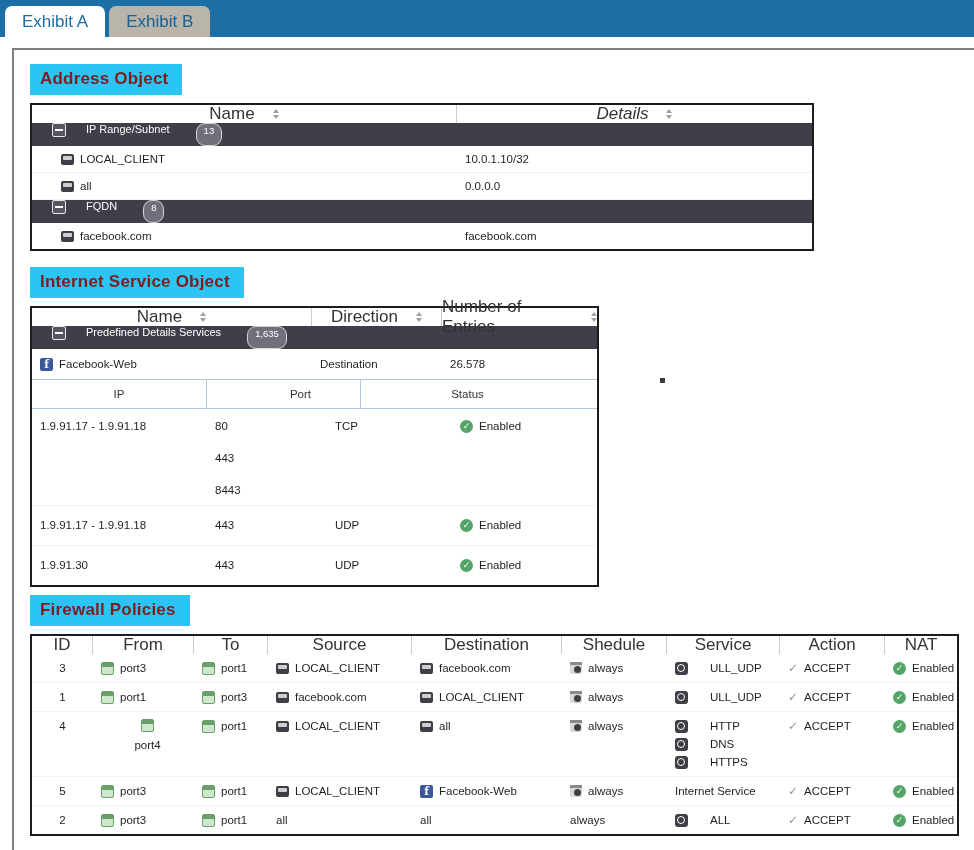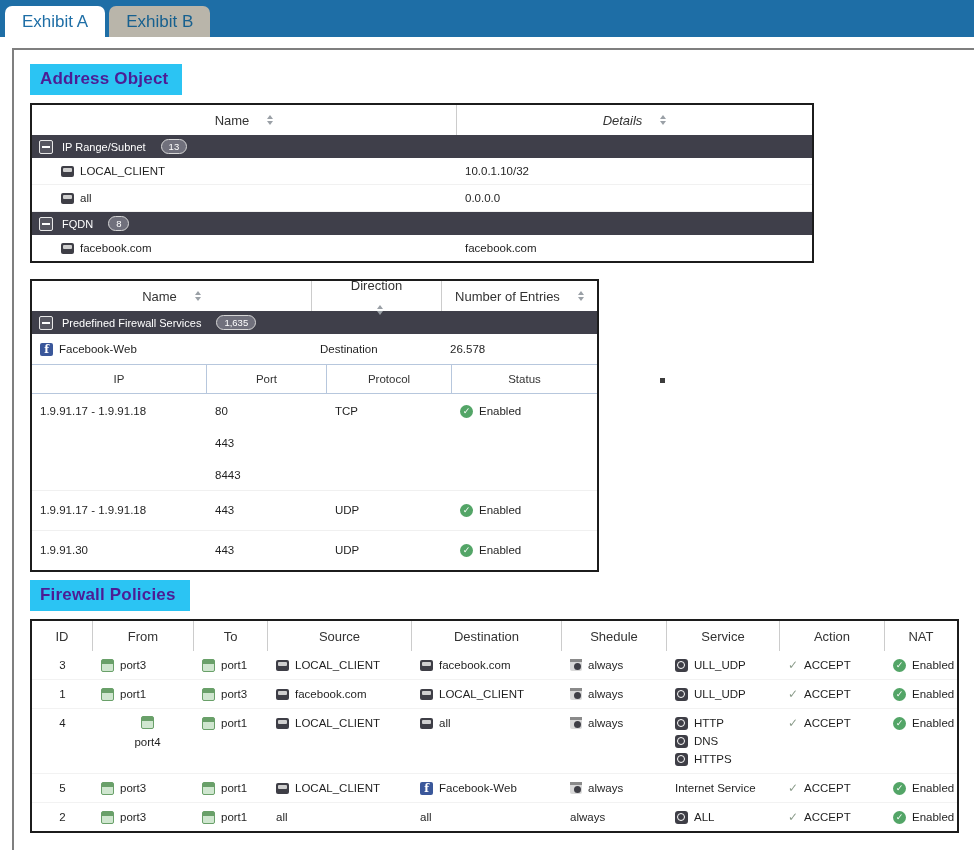--- a/index.html
+++ b/index.html
@@ -10,42 +10,42 @@
   .topbar { height:37px; background:#1e6ea6; display:flex; align-items:flex-end; padding-left:5px; }
   .tab { height:31px; line-height:31px; padding:0 17px; font-size:17px; border-radius:7px 7px 0 0;
     margin-right:4px; cursor:pointer; }
   .tab.active { background:#ffffff; color:#1e6ea6; }
   .tab.inactive { background:#b9b5aa; color:#17608f; }
 
   
   .outer { margin:11px 0 0 12px; width:946px; height:794px; border:2px solid #7f7f7f;
     background:#fff; padding:14px 0 0 16px; position:relative; }
 
-  .sec-title { display:inline-block; background:#2bc4f3; color:#4c1d95; font-weight:bold;
+  .sec-title { display:inline-block; background:#2bc4f3; color:#7f1d1d; font-weight:bold;
     font-size:17px; padding:5px 14px 6px 10px; margin:0 0 8px 0; letter-spacing:.2px; }
   section.isec { margin-top:16px; }
   section.fsec { margin-top:8px; }
 
   .tbl { border:2px solid #1c1c1c; background:#fff; }
   .tbl.addr { width:780px; }
   .tbl.inet { width:565px; }
   .tbl.fw   { width:925px; }
 
   .thead { display:flex; background:#fff; }
-  .hcell { display:flex; align-items:center; justify-content:center; height:30px;
-    border-right:1px solid #ccc; font-size:13px; color:#333; box-sizing:border-box; flex-shrink:0;gap:12px; }
+  .hcell { display:flex; align-items:center; justify-content:center; height:18px;
+    border-right:1px solid #ccc; font-size:17px; color:#333; box-sizing:border-box; flex-shrink:0;gap:12px; }
   .hcell:last-child { border-right:none; }
 
   .sort { display:inline-flex; flex-direction:column; gap:2px; margin-left:6px; }
   .sort i { display:block; width:0; height:0; border-left:3.5px solid transparent; border-right:3.5px solid transparent; }
   .sort .up { border-bottom:4px solid #9aa0a6; }
   .sort .dn { border-top:4px solid #9aa0a6; }
 
-  .group-row { display:flex; align-items:center; gap:9px; height:23px; background:#3f3f4a;
-    color:#fff; padding-left:7px; font-size:11px; }
+  .group-row { display:flex; gap:20px; height:23px; background:#3f3f4a;
+    color:#fff; padding-left:20px; font-size:11px; }
   .icon-collapse { width:12px; height:12px; border:1px solid #e8e8e8; border-radius:2px;
     background:rgba(255,255,255,.13); position:relative; flex-shrink:0; cursor:pointer; }
   .icon-collapse::after { content:""; position:absolute; left:2px; right:2px; top:5px; height:2px; background:#fff; }
   .badge { background:#70707c; border:1px solid #d6d6d6; color:#fff; border-radius:9px;
     font-size:9.5px; padding:1px 7px; margin-left:6px; }
 
   .drow { display:flex; align-items:center; height:26px; border-bottom:1px solid #f1f1f1;
     font-size:11.5px; color:#1f1f1f; }
   .drow:last-child { border-bottom:none; }
   .cell { display:flex; align-items:center; gap:6px; padding-left:8px; box-sizing:border-box; flex-shrink:0; }
@@ -68,38 +68,38 @@
   .icon-clock::after { content:""; position:absolute; width:7px; height:7px; border-radius:50%; background:#3f3f46; right:1px; bottom:1px; }
   .icon-enabled { width:13px; height:13px; border-radius:50%; background:#53a567; color:#fff; flex-shrink:0;
     font-family:"DejaVu Sans", sans-serif; font-size:9px; line-height:13px; text-align:center; }
   .icon-enabled::after { content:"✓"; }
   .icon-accept { color:#8b9c8b; font-family:"DejaVu Sans", sans-serif; font-weight:bold; font-size:12px;
     line-height:13px; flex-shrink:0; }
   .icon-accept::after { content:"✓"; }
 
   
   .fb-row { display:flex; align-items:center; height:30px; font-size:11.5px; color:#1f1f1f; }
-  .sub-head { display:flex; border-top:1px solid #b7c7dd; border-bottom:1px solid #b7c7dd; }
+  .sub-head { display:flex; border-top:1px solid #b7c7dd; border-bottom:1px solid #b7c7dd;gap:34px; }
   .sub-hcell { display:flex; align-items:center; justify-content:center; height:28px;
     border-right:1px solid #b7c7dd; font-size:11.5px; color:#333; box-sizing:border-box; flex-shrink:0; }
   .sub-hcell:last-child { border-right:none; }
   .isub-row { display:flex; align-items:flex-start; font-size:11.5px; color:#1f1f1f; line-height:15px; padding:12px 0; }
   .isub-row.tall { padding:10px 0 7px; }
   .isub-row + .isub-row { border-top:1px solid #f0f0f0; }
   .isub-row .cell { padding-top:0; }
   .port-line { margin-bottom:11px; }
   .port-line:last-child { margin-bottom:0; }
 
   
   .frow { display:flex; align-items:flex-start; padding:7px 0; font-size:11.5px; color:#1f1f1f;
     line-height:14px; border-bottom:1px solid #f2f2f2; }
   .frow:last-child { border-bottom:none; }
   .fid { justify-content:center; padding-left:0; }
   .svc-col { display:flex; flex-direction:column; gap:4px; }
-  .svc-line { display:flex; align-items:center; gap:6px; }
+  .svc-line { display:flex; align-items:center; gap:22px; }
 
   .cursor-dot { position:absolute; left:660px; top:378px; width:5px; height:5px; background:#3c3c3c; }
 </style>
 </head>
 <body>
 
 <div class="topbar" id="topbar">
     <div class="tab active">Exhibit A</div>
     <div class="tab inactive">Exhibit B</div>
   </div>
@@ -161,71 +161,69 @@
             </div>
             <div class="cell" style="width: 355px;">
               <span>facebook.com</span>
             </div>
           </div>
         </div>
     </div>
   </section>
 
   <section class="isec">
+    <div class="sec-title">Internet Service Object</div>
     <div class="tbl inet">
       <div class="thead" id="inet-head">
           <div class="hcell" style="width: 280px;">
             <span>Name</span>
             <span class="sort">
               <i class="up"></i>
               <i class="dn"></i>
             </span>
           </div>
-          <div class="hcell" style="width: 130px; flex-direction: column;">
+          <div class="hcell" style="width: 130px;">
             <span>Direction</span>
             <span class="sort">
               <i class="up"></i>
               <i class="dn"></i>
             </span>
           </div>
           <div class="hcell" style="width: 155px;">
             <span>Number of Entries</span>
             <span class="sort">
               <i class="up"></i>
               <i class="dn"></i>
             </span>
           </div>
         </div>
       <div id="inet-body">
           <div class="group-row">
             <span class="icon-collapse"></span>
-            <span class="group-label">Predefined Firewall Services</span>
+            <span class="group-label">Predefined Details Services</span>
             <span class="badge">1,635</span>
           </div>
           <div class="fb-row">
             <div class="cell" style="width: 280px;">
               <span class="icon-fb"></span>
               <span>Facebook-Web</span>
             </div>
             <div class="cell" style="width: 130px;">
               <span>Destination</span>
             </div>
             <div class="cell" style="width: 155px;">
               <span>26.578</span>
             </div>
           </div>
           <div class="sub-head">
             <div class="sub-hcell" style="width: 175px;">
               <span>IP</span>
             </div>
             <div class="sub-hcell" style="width: 120px;">
               <span>Port</span>
-            </div>
-            <div class="sub-hcell" style="width: 125px;">
-              <span>Protocol</span>
             </div>
             <div class="sub-hcell" style="width: 145px;">
               <span>Status</span>
             </div>
           </div>
           <div class="isub-row tall">
             <div class="cell" style="width: 175px;">
               <span>1.9.91.17 - 1.9.91.18</span>
             </div>
             <div class="cell" style="width: 120px; flex-direction: column; align-items: flex-start;">

